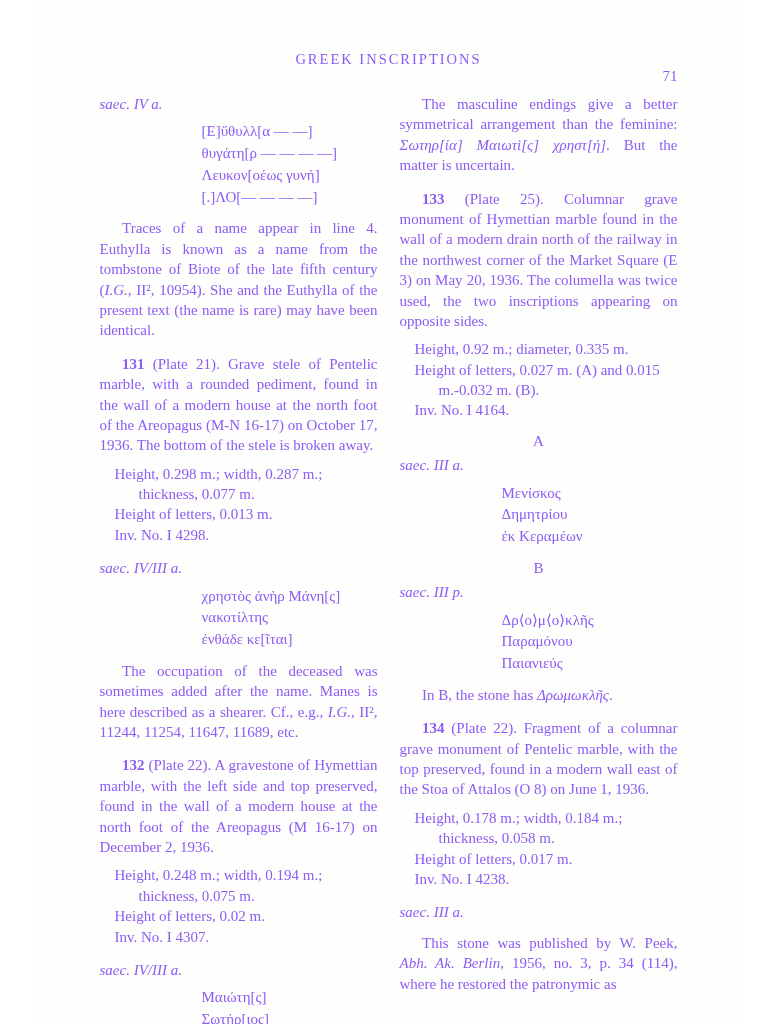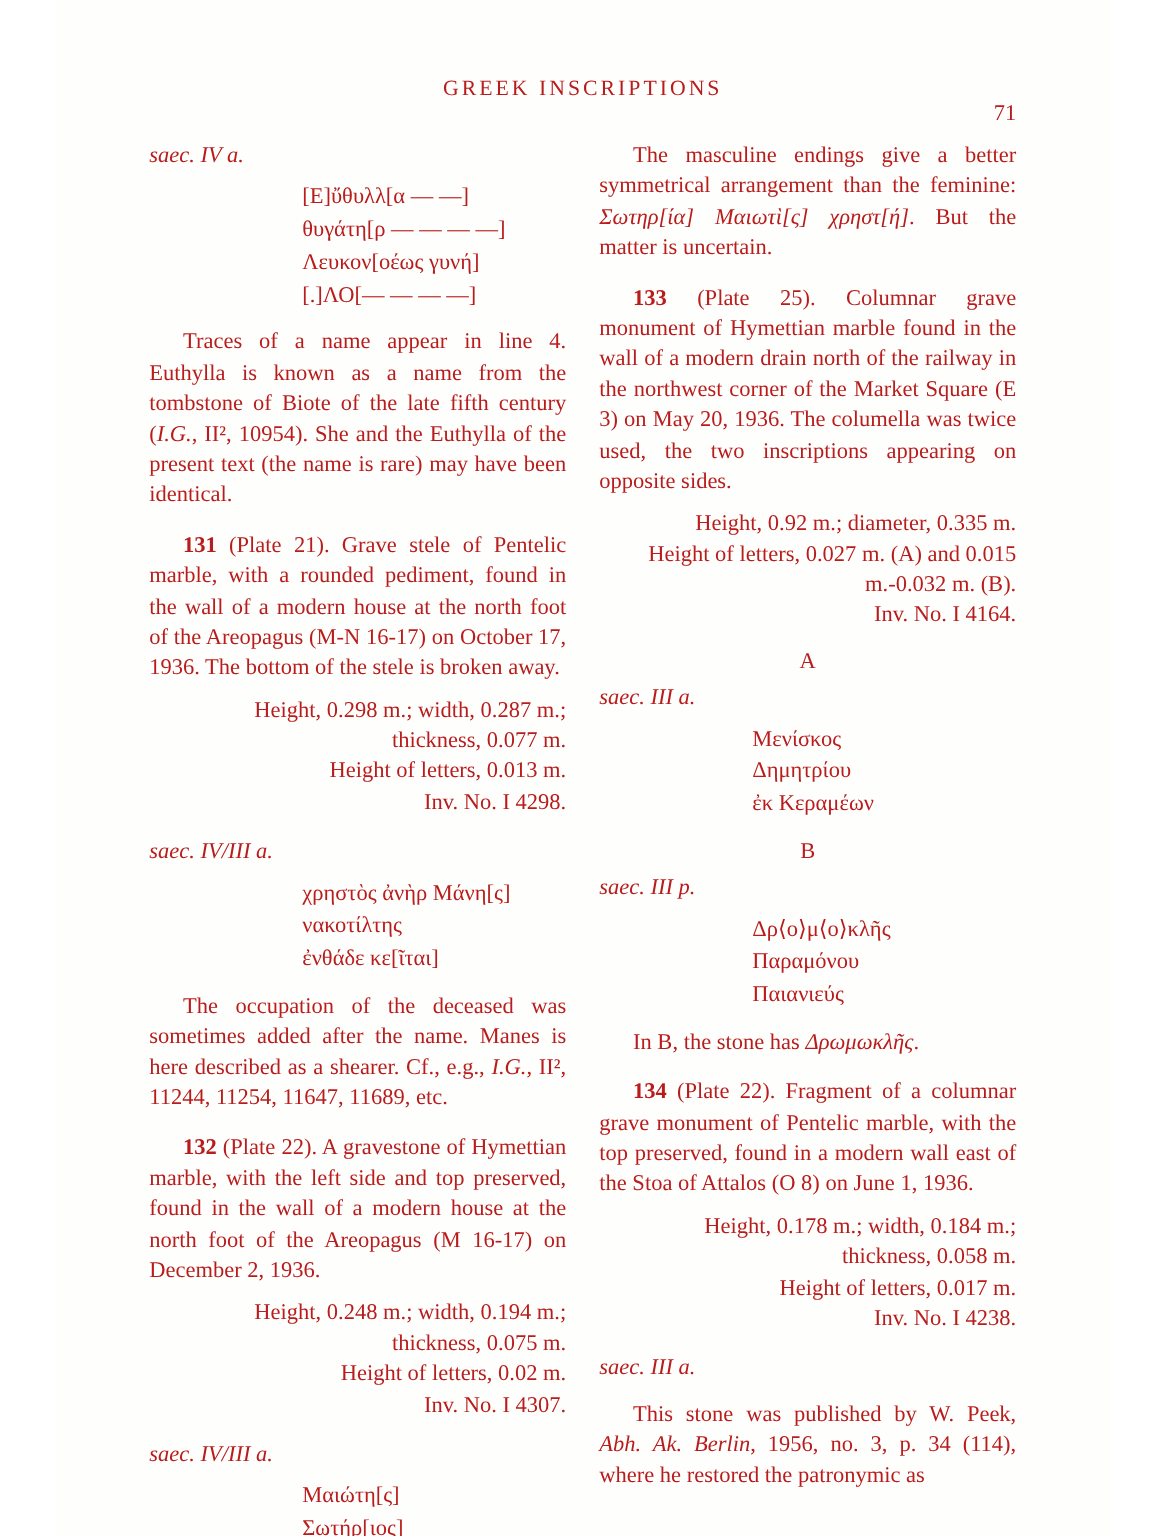--- a/index.html
+++ b/index.html
@@ -7,21 +7,21 @@
     position: relative;
     width: 702px;
     height: 1024px;
     margin: 0 auto;
     background: #fefefc;
     box-sizing: border-box;
     padding: 50px 62px 36px 62px;
     font-family: "Liberation Serif", "DejaVu Serif", serif;
     font-size: 15px;
     line-height: 1.36;
-    color: #b91c1c;
+    color: #8b5cf6;
     overflow: hidden;
   }
   .page-header {
     position: relative;
     height: 22px;
     margin-bottom: 22px;
   }
   .running-title {
     text-align: center;
     font-size: 14.5px;
@@ -50,21 +50,21 @@
     margin-top: 13px;
   }
   .insc {
     margin: 7px 0 4px 6.8em;
   }
   .insc .line { line-height: 1.45; white-space: nowrap; }
   .meas-group { margin-top: 8px; }
   .meas {
     padding-left: 2.6em;
     text-indent: -1.6em;
-    text-align: right;
+    text-align: left;
   }
   .letter-head {
     text-align: center;
     margin-top: 10px;
   }
   em.seg, .greek { font-style: italic; }
 </style>
 </head>
 <body>
 

